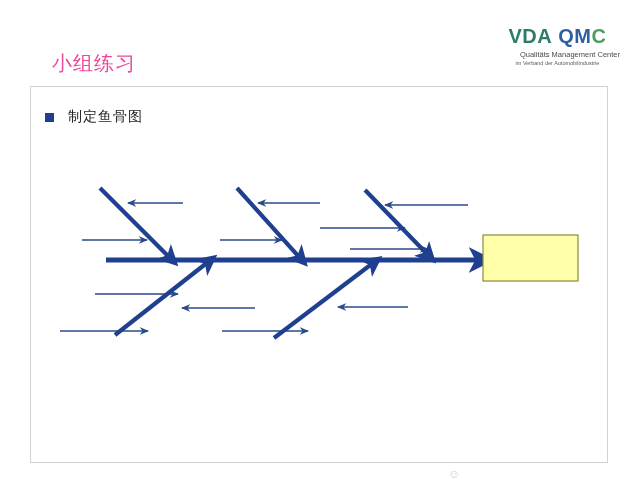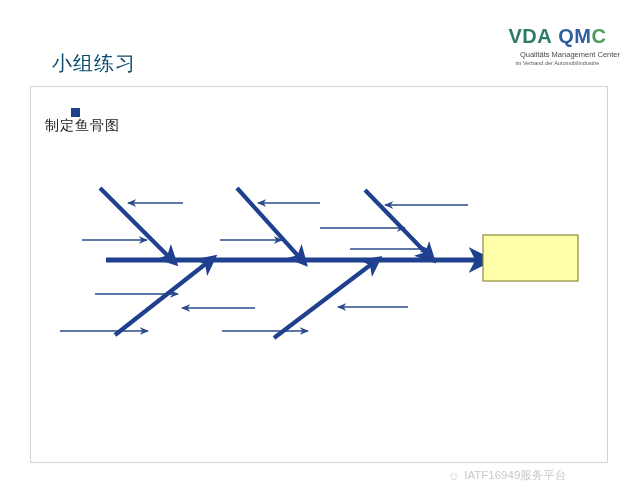--- a/index.html
+++ b/index.html
@@ -52,21 +52,21 @@
     color: #5a5a5a;
     white-space: nowrap;
   }
 
   
   #title {
     position: absolute;
     left: 52px;
     top: 50px;
     font-size: 20px;
-    color: #0c4a6e;
+    color: #ec4899;
     letter-spacing: 1px;
   }
 
   
   #content-frame {
     position: absolute;
     left: 30px;
     top: 86px;
     width: 578px;
     height: 377px;
@@ -75,21 +75,20 @@
     box-sizing: border-box;
   }
 
   
   #bullet-row {
     position: absolute;
     left: 45px;
     top: 108px;
     display: flex;
     align-items: center;
-    flex-direction: column;
   }
   #bullet-marker {
     width: 9px;
     height: 9px;
     background: #1f3f8f;
     margin-right: 14px;
   }
   #bullet-text {
     font-size: 14px;
     color: #222222;
@@ -179,16 +178,15 @@
     <g id="spine-group">
         <line x1="76" y1="174" x2="450" y2="174" stroke="#1f3f8f" stroke-width="5.2" marker-end="url(#boneHead)"></line>
       </g>
     <g id="effect-group">
         <rect x="453" y="149" width="95" height="46" fill="#ffffaa" stroke="#8a8a3c" stroke-width="1.2"></rect>
       </g>
   </svg>
 
   <div id="watermark">
     <span id="watermark-icon">☺</span>
-    <span>IATF16949服务平台</span>
   </div>
 
 </div>
 
 </body></html>

